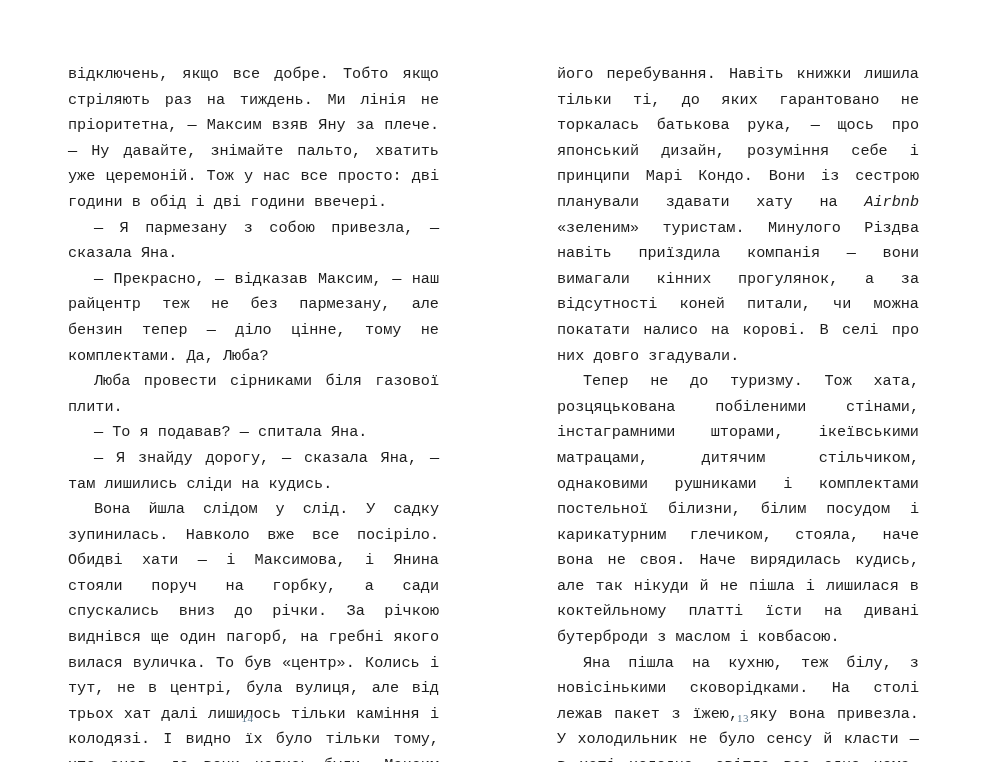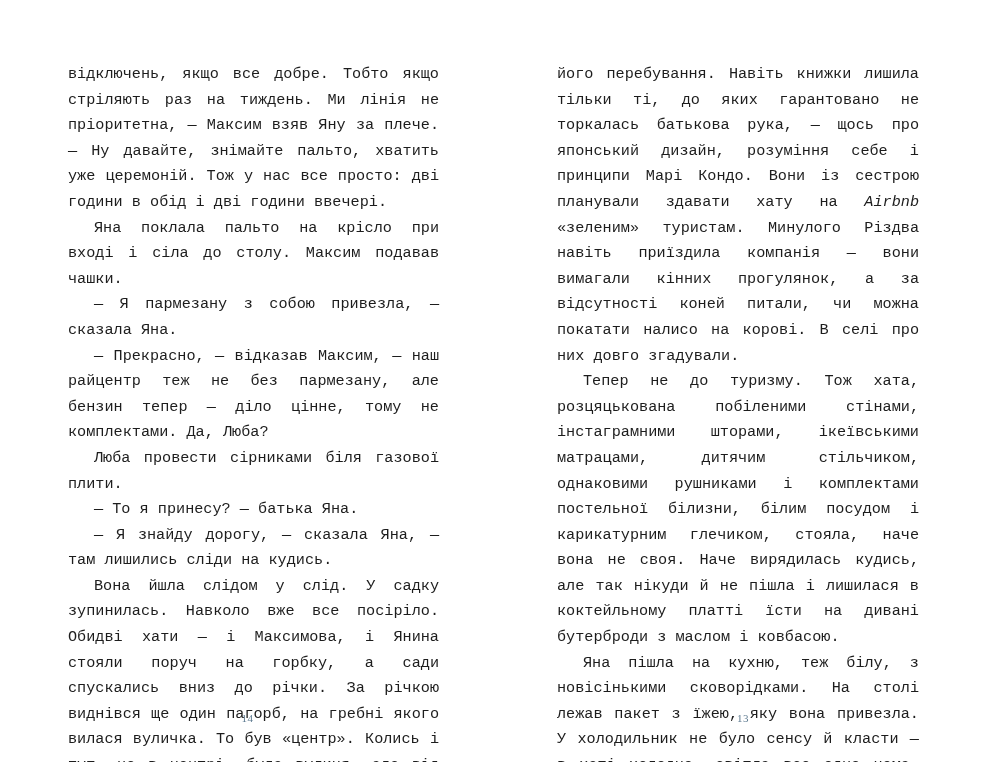--- a/index.html
+++ b/index.html
@@ -77,25 +77,24 @@
   }
 </style>
 </head>
 <body>
 
 <div class="spread">
 
   <div class="page page-left">
     <div class="col">
       <p class="noindent">відключень, якщо все добре. Тобто якщо стріляють раз на тиждень. Ми лінія не пріоритетна, — Максим взяв Яну за плече. — Ну давайте, знімайте пальто, хватить уже церемоній. Тож у нас все просто: дві години в обід і дві години ввечері.</p>
-      <p class="indent">Яна поклала пальто на крісло при вході і сіла до столу. Максим подавав чашки.</p>
       <p class="indent">— Я пармезану з собою привезла, — сказала Яна.</p>
       <p class="indent">— Прекрасно, — відказав Максим, — наш райцентр теж не без пармезану, але бензин тепер — діло цінне, тому не комплектами. Да, Люба?</p>
       <p class="indent">Люба провести сірниками біля газової плити.</p>
-      <p class="indent">— То я принесу? — батька Яна.</p>
+      <p class="indent">— То я подавав? — спитала Яна.</p>
       <p class="indent">— Я знайду дорогу, — сказала Яна, — там лишились сліди на кудись.</p>
       <p class="indent">Вона йшла слідом у слід. У садку зупинилась. Навколо вже все посіріло. Обидві хати — і Максимова, і Янина стояли поруч на горбку, а сади спускались вниз до річки. За річкою виднівся ще один пагорб, на гребні якого вилася вуличка. То був «центр». Колись і тут, не в центрі, була вулиця, але від трьох хат далі лишилось тільки каміння і колодязі. І видно їх було тільки тому, хто знав, де вони колись були. Максим знав. Яна — ні.</p>
     </div>
     <div class="folio folio-left">14</div>
   </div>
 
   <div class="page page-right">
     <div class="col">
       <p class="noindent"><span>його перебування. Навіть книжки лишила тільки ті, до яких гарантовано не торкалась батькова рука, — щось про японський дизайн, розуміння себе і принципи Марі Кондо. Вони із сестрою планували здавати хату на </span><span class="italic">Airbnb</span><span> «зеленим» туристам. Минулого Різдва навіть приїздила компанія — вони вимагали кінних прогулянок, а за відсутності коней питали, чи можна покатати налисо на корові. В селі про них довго згадували.</span></p>
       <p class="indent">Тепер не до туризму. Тож хата, розцяцькована побіленими стінами, інстаграмними шторами, ікеївськими матрацами, дитячим стільчиком, однаковими рушниками і комплектами постельної білизни, білим посудом і карикатурним глечиком, стояла, наче вона не своя. Наче вирядилась кудись, але так нікуди й не пішла і лишилася в коктейльному платті їсти на дивані бутерброди з маслом і ковбасою.</p>

